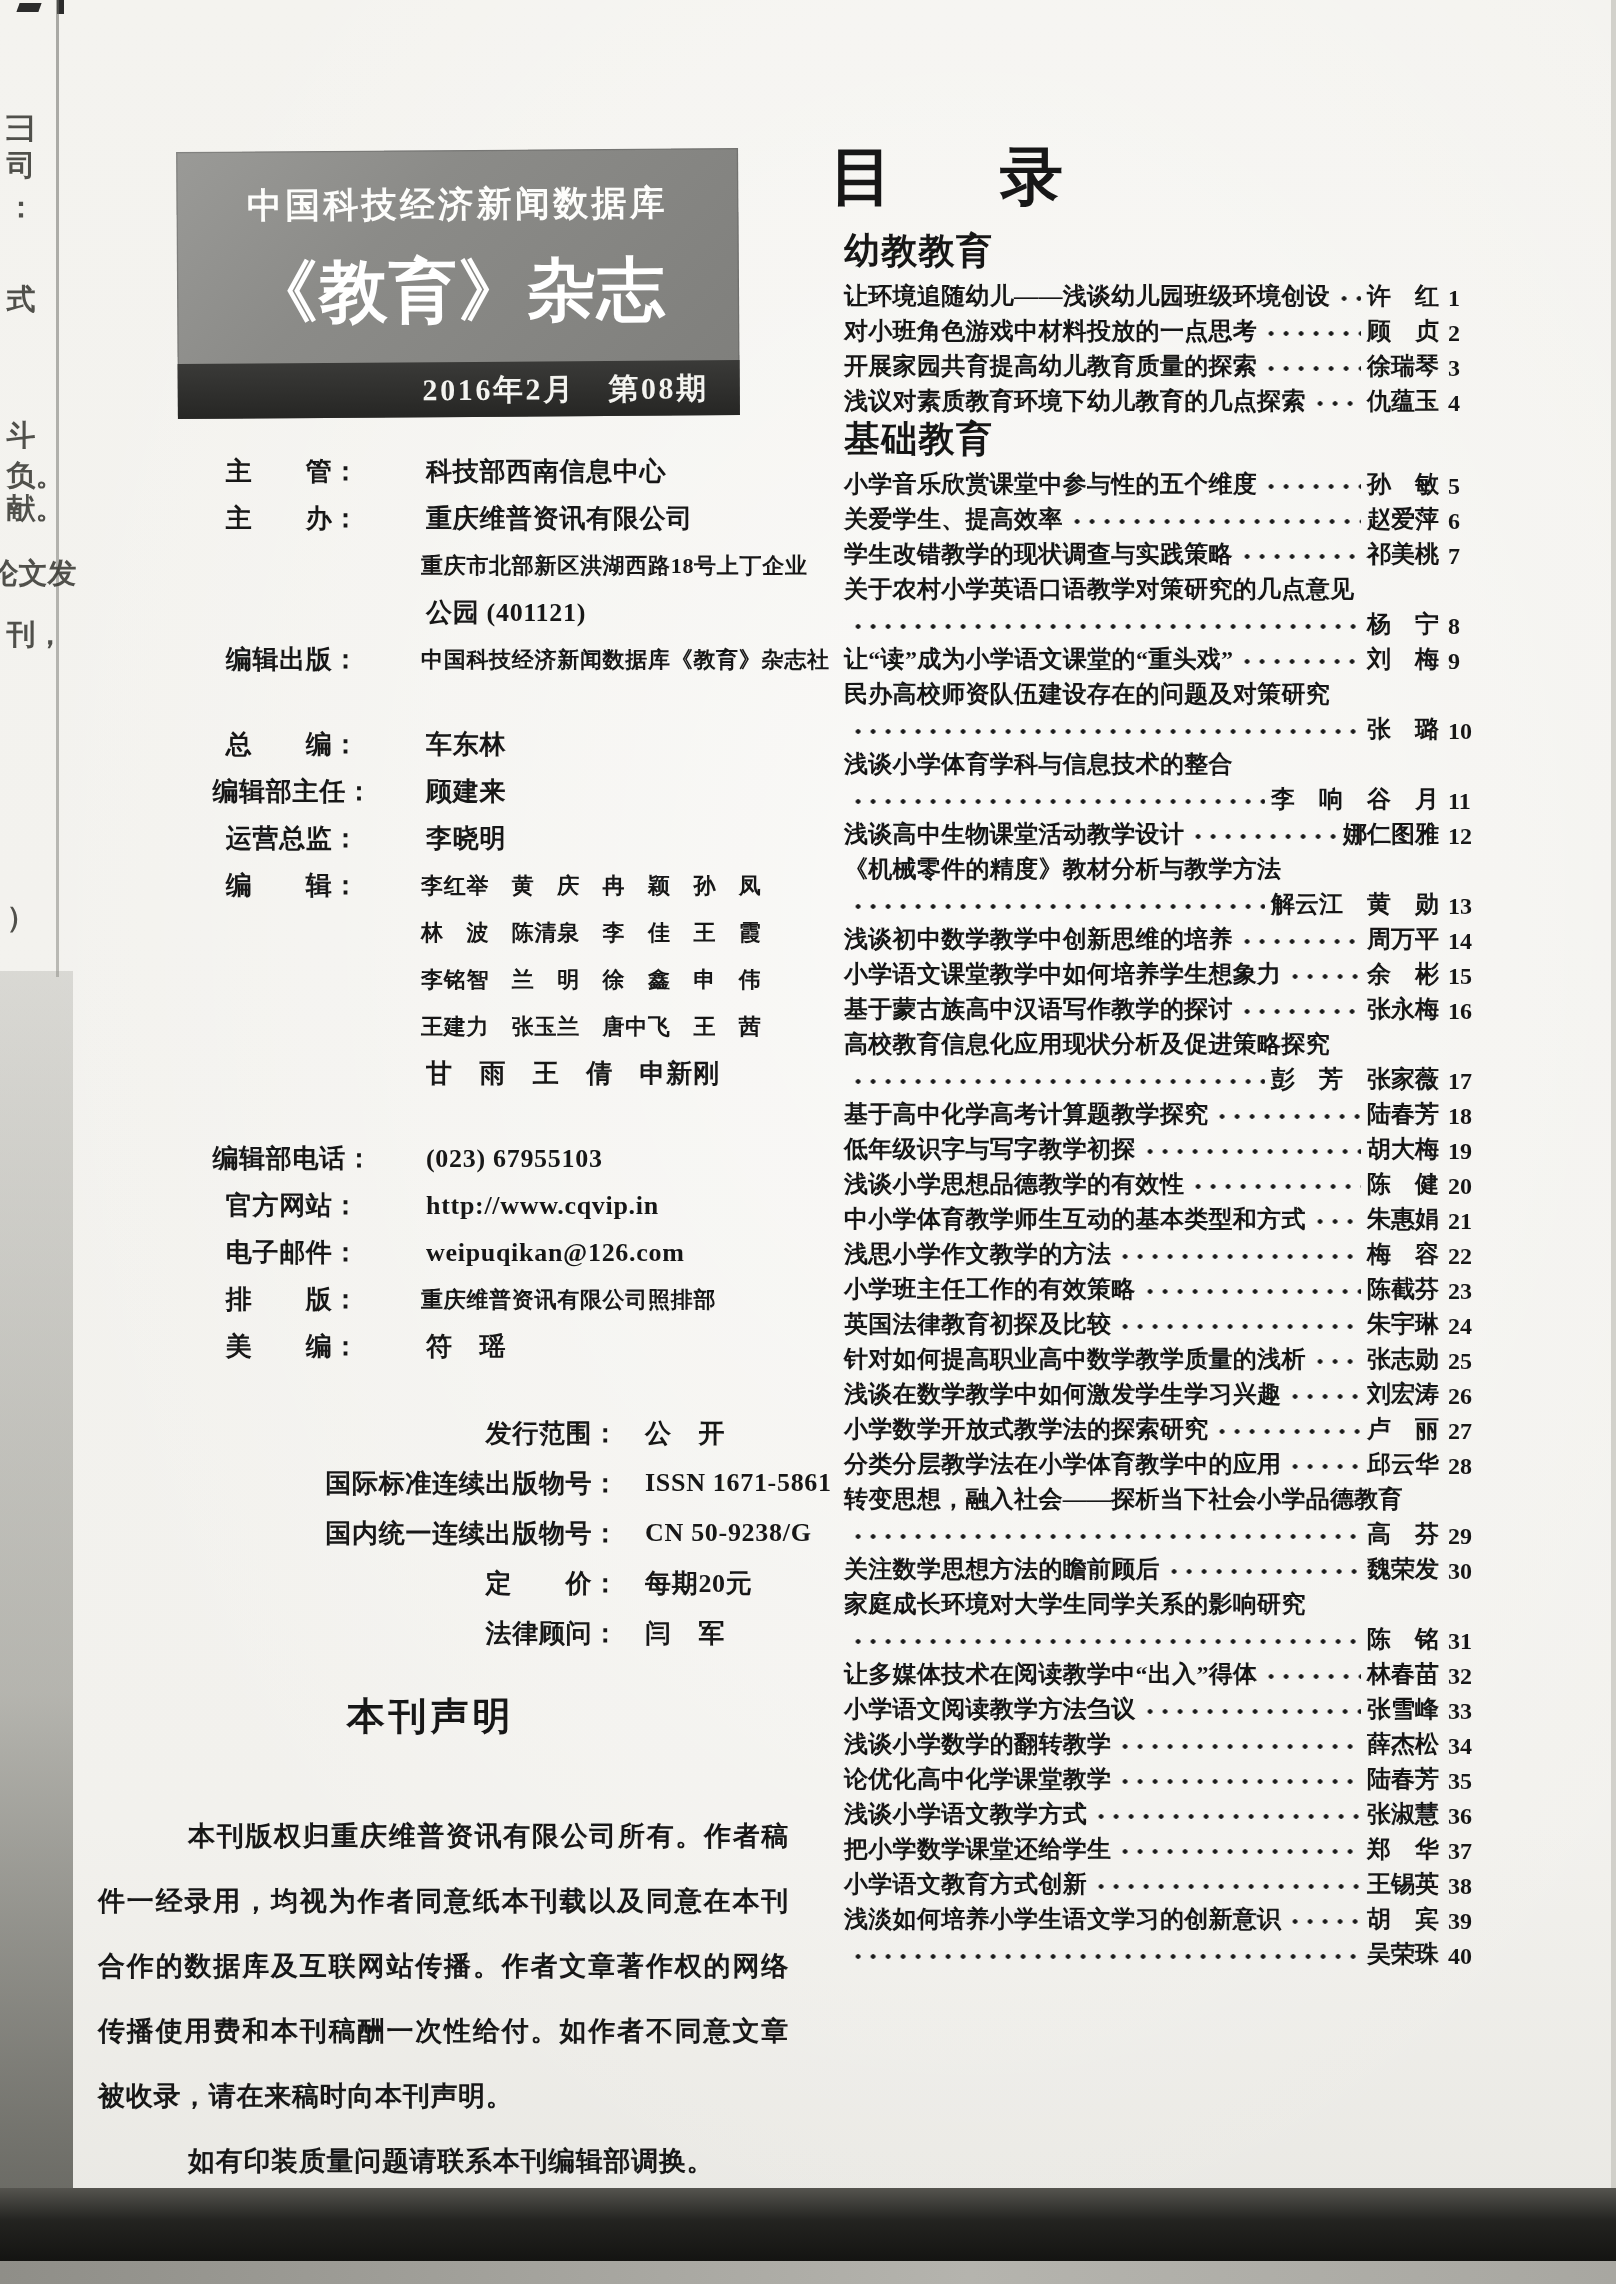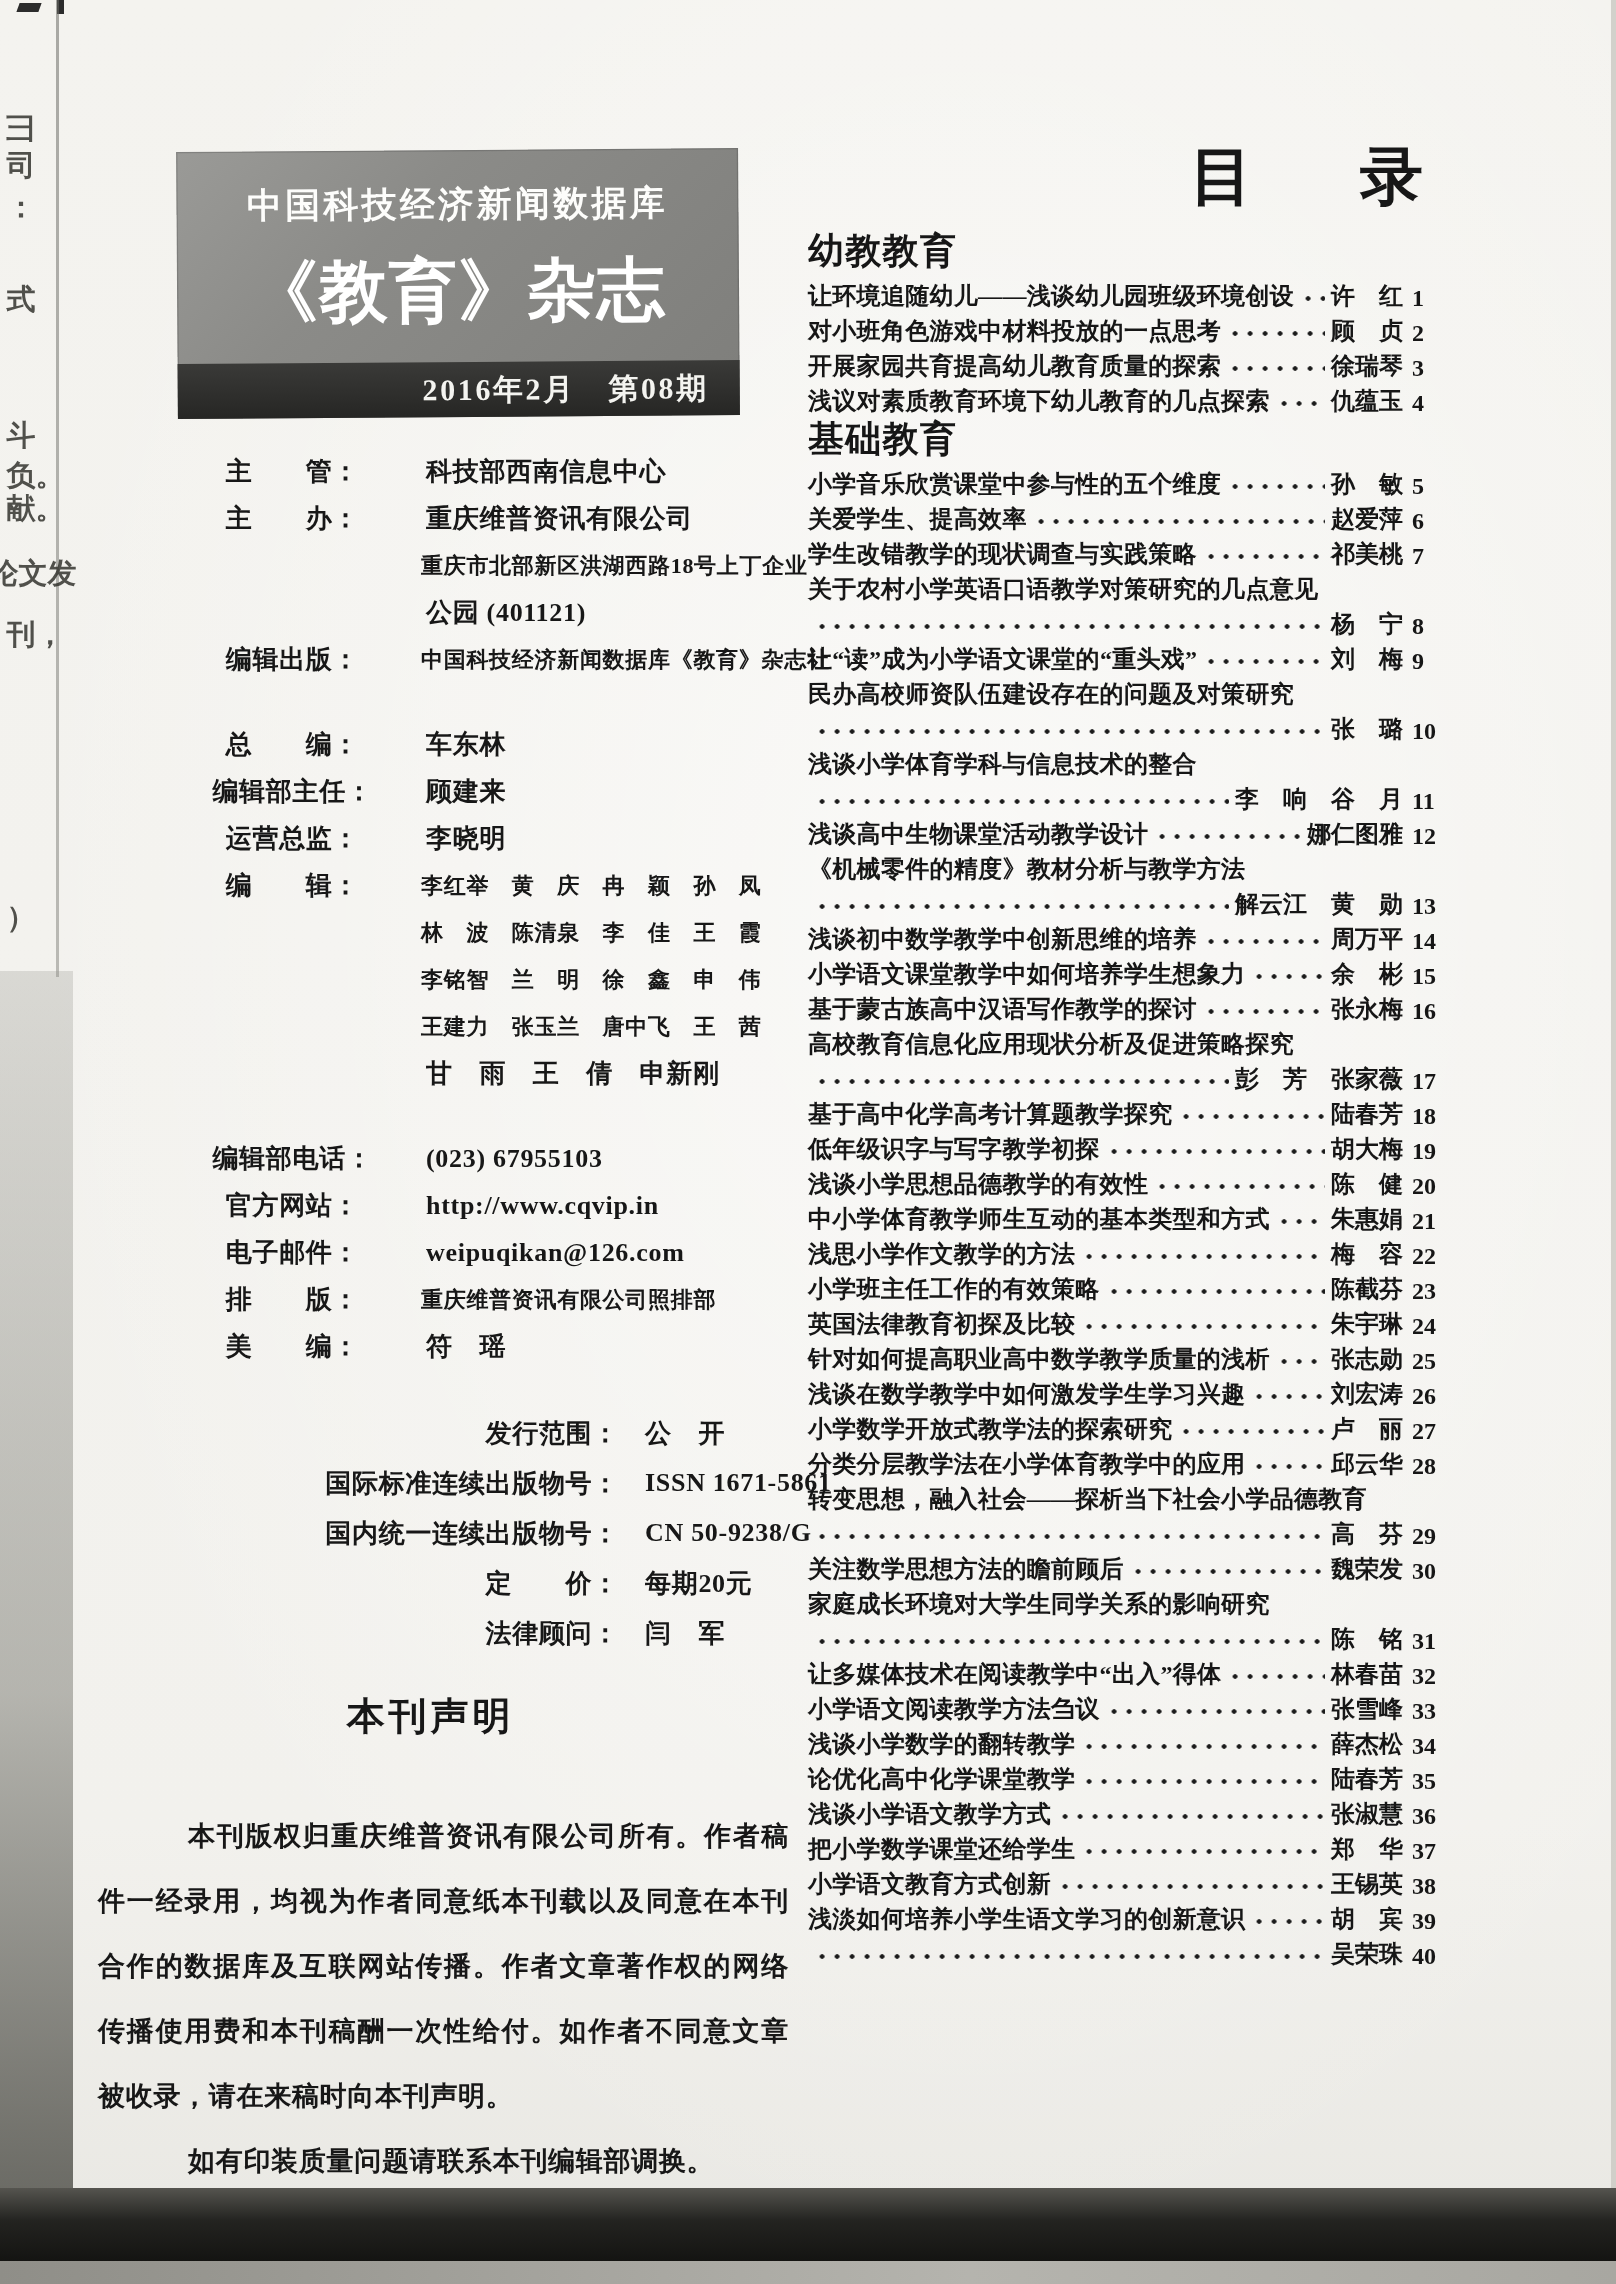--- a/index.html
+++ b/index.html
@@ -50,22 +50,22 @@
   .info-value{margin-left:36px;letter-spacing:0.7px;}
   .info-value.small{font-size:22px;margin-left:31px;}
   .right-labels .info-label{flex:0 0 424px;text-align:right;}
   .right-labels .info-value{margin-left:26px;}
   .right-labels .info-row{height:50px;}
   
   .stmt-title{position:absolute;left:98px;top:1691px;width:665px;text-align:center;font-size:38px;font-weight:700;letter-spacing:3.9px;}
   .stmt-body{position:absolute;left:98px;top:1804px;width:691px;font-size:27px;font-weight:600;line-height:65px;text-align:justify;letter-spacing:0.7px;}
   .stmt-body p{margin:0;text-indent:90px;}
   
-  .toc-title{position:absolute;left:808px;top:134px;width:637px;text-align:right;font-size:63px;font-weight:700;letter-spacing:22px;text-indent:22px;}
-  .toc-body{position:absolute;left:808px;top:229px;width:637px;font-size:24px;font-weight:600;color:#161616;}
+  .toc-title{position:absolute;left:808px;top:134px;width:637px;text-align:left;font-size:63px;font-weight:700;letter-spacing:22px;text-indent:22px;}
+  .toc-body{position:absolute;left:844px;top:229px;width:637px;font-size:24px;font-weight:600;color:#161616;}
   .toc-heading{font-size:36px;font-weight:700;line-height:44px;letter-spacing:1.3px;margin:0 0 3.9px 0;}
   .toc-heading + .toc-row{margin-top:1.3px;}
   .toc-row{display:flex;align-items:flex-end;height:35px;white-space:nowrap;}
   .toc-row + .toc-heading{}
   .toc-title-text{letter-spacing:0.3px;}
   .leader{flex:1 1 auto;min-width:17px;height:35px;margin:0 3.9px;
     background-image:radial-gradient(circle,#1b1b1b 2.1px,rgba(0,0,0,0) 2.5px);
     background-size:15px 7.2px;background-repeat:repeat-x;background-position:left 2.6px bottom 9.8px;}
   .toc-author{white-space:pre;margin-left:2.6px;}
   .toc-page{margin-left:9px;min-width:33px;font-family:"Liberation Serif","DejaVu Serif",serif;}

